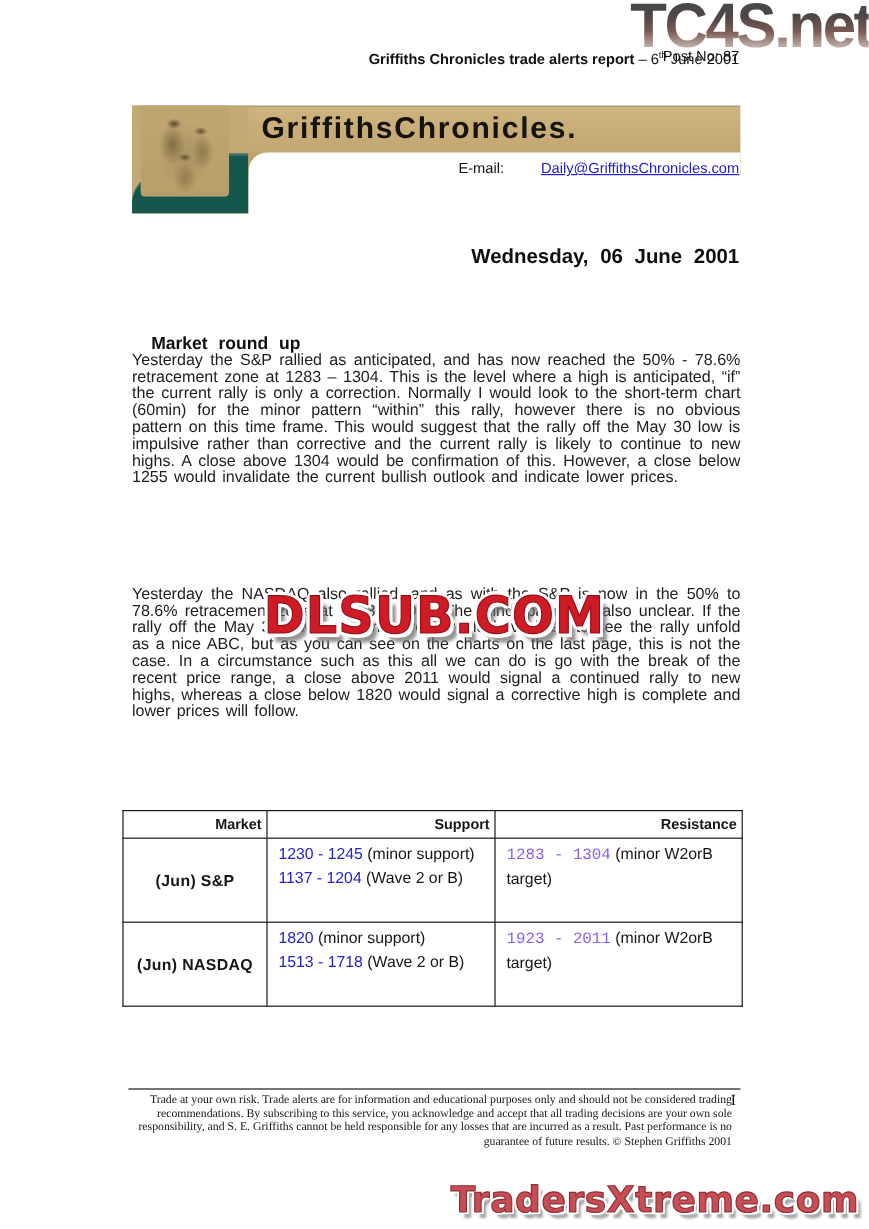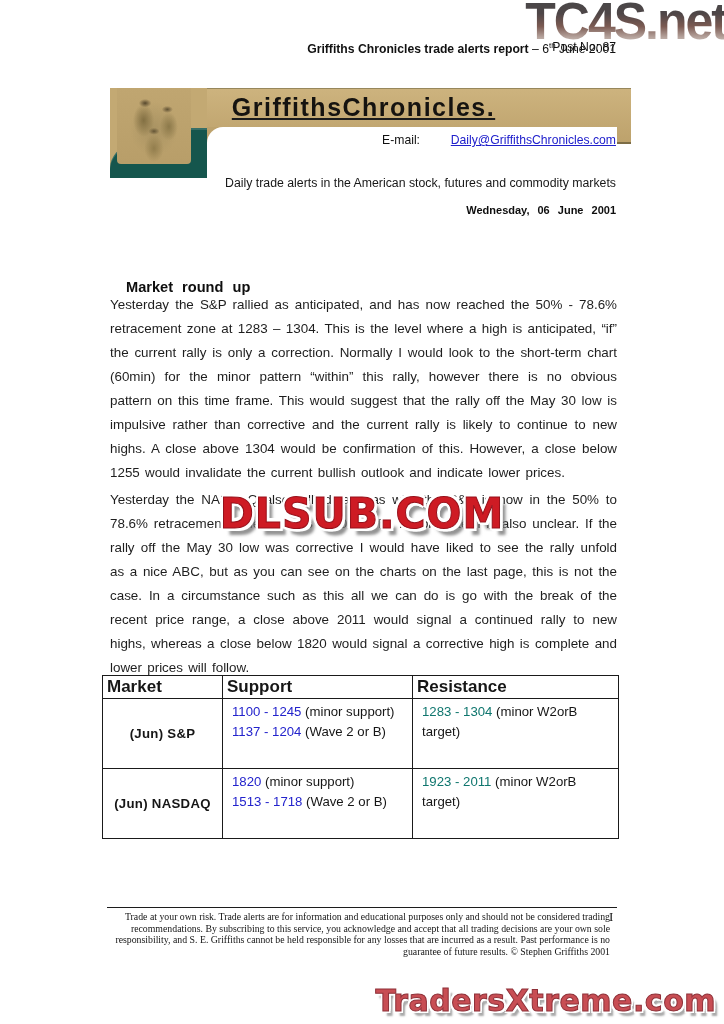--- a/index.html
+++ b/index.html
@@ -21,23 +21,23 @@
 
   
   .report-line{position:absolute;top:41px;right:108px;font-size:12.2px;color:#111;white-space:nowrap;}
   .report-line .b{font-weight:bold;}
   .report-line sup{font-size:8px;}
   .post-no{position:absolute;top:40px;right:108px;font-size:12.2px;color:#111;}
 
   
   .banner{position:absolute;left:110px;top:88px;width:507px;height:92px;}
   .band{
-    position:absolute;left:14px;top:0;width:507px;height:56px;box-sizing:border-box;
+    position:absolute;left:0;top:0;width:507px;height:56px;box-sizing:border-box;
     background:linear-gradient(#cdb37e,#bda26c);
-    border-top:1px solid #97875c;border-bottom:2px solid #7c6c45;text-decoration:underline;
+    border-top:1px solid #97875c;border-bottom:2px solid #7c6c45;
   }
   .band-title{
     display:block;text-align:center;padding-right:28px;line-height:36px;
     font-size:25px;font-weight:bold;letter-spacing:1.5px;color:#151310;
   }
   .corner-fill{position:absolute;left:97px;top:39px;width:26px;height:26px;background:#bda26c;}
   .white-notch{position:absolute;left:97px;top:39px;right:0;bottom:0;background:#ffffff;border-top-left-radius:16px;}
   .left-art{position:absolute;left:0;top:0;width:97px;height:90px;background:#c3a973;z-index:3;overflow:hidden;}
   .teal-swoosh{
     position:absolute;left:0;right:0;bottom:0;height:50px;
@@ -56,31 +56,31 @@
       radial-gradient(ellipse 30px 34px at 50% 55%, rgba(150,132,88,.5), transparent 80%),
       linear-gradient(#c0a671,#b89e69);
     filter:blur(.4px);
   }
   .contact{position:absolute;right:1px;top:45px;z-index:2;font-size:12.2px;line-height:15px;color:#111;}
   .contact-row{display:flex;justify-content:flex-end;align-items:flex-start;}
   .clabel{padding-right:10px;}
   .cvalue{display:inline-block;width:186px;text-align:right;color:#2020cc;text-decoration:underline;cursor:pointer;}
 
   .tagline{position:absolute;top:176px;right:108px;font-size:12.3px;color:#171717;white-space:nowrap;}
-  .date-line{position:absolute;top:204px;right:108px;font-size:11px;font-weight:bold;word-spacing:5px;color:#0e0e0e;white-space:nowrap;}
+  .date-line{position:absolute;top:204px;right:108px;font-size:17px;font-weight:bold;word-spacing:5px;color:#0e0e0e;white-space:nowrap;}
 
   
   .heading{
     position:absolute;left:110px;top:263px;margin:16px;
     font-size:14.6px;font-weight:bold;word-spacing:5px;color:#0e0e0e;
     text-underline-offset:3px;text-decoration-thickness:1.5px;
   }
   .para{
     position:absolute;left:110px;width:507px;margin:0;
-    font-size:13.4px;line-height:24px;text-align:justify;color:#1e1e1e;
+    font-size:13.4px;line-height:14px;text-align:justify;color:#1e1e1e;
     word-spacing:1.5px;
   }
   .p1{top:293px;}
   .p2{top:488px;}
 
   
   .dlsub{
     position:absolute;top:489px;left:50%;transform:translateX(-50%) scaleY(1.04);z-index:8;
     font-family:"DejaVu Sans",sans-serif;font-weight:bold;font-size:41px;letter-spacing:1px;
     color:#ce1b24;-webkit-text-stroke:1px #96101a;white-space:nowrap;
@@ -99,26 +99,26 @@
       4px 5px 2px rgba(130,130,130,.7);
   }
 
   
   .levels{
     position:absolute;left:102px;top:675px;width:516px;
     border-collapse:collapse;table-layout:fixed;
     font-size:13.2px;color:#161616;
   }
   .levels th,.levels td{border:1.6px solid #1a1a1a;box-sizing:border-box;}
-  .levels th{height:23px;font-size:17px;font-weight:bold;text-align:left;padding:1px 4px;}
+  .levels th{height:23px;font-size:12px;font-weight:bold;text-align:right;padding:1px 4px;}
   .levels td{height:70px;}
   .market-cell{text-align:center;font-weight:bold;vertical-align:middle;letter-spacing:.3px;}
   .values-cell{vertical-align:top;padding:3px 6px 3px 9px;line-height:20px;}
   .blue{color:#2323cc;}
-  .red{color:#0f766e;}
+  .red{color:#8b5cf6;font-family:Liberation Mono, monospace;}
 
   
   .footer-rule{position:absolute;left:107px;top:907px;width:510px;border-top:1.6px solid #1c1c1c;}
   .disclaimer{
     position:absolute;left:110px;top:911px;width:500px;margin:0;
     font-family:"Liberation Serif",serif;font-size:9.8px;line-height:11.6px;
     text-align:right;color:#141414;
   }
   .page-num{position:absolute;left:609px;top:909px;font-family:"Liberation Serif",serif;font-size:13px;color:#111;}
 </style>
@@ -145,21 +145,20 @@
       <div class="traders-photo"></div>
     </div>
     <div class="contact">
       <div class="contact-row">
         <span class="clabel">E-mail:</span>
         <a class="cvalue">Daily@GriffithsChronicles.com</a>
       </div>
     </div>
   </div>
 
-  <div class="tagline">Daily trade alerts in the American stock, futures and commodity markets</div>
   <div class="date-line">Wednesday, 06 June 2001</div>
 
   <h2 class="heading">Market round up</h2>
 
   <p class="para p1">Yesterday the S&amp;P rallied as anticipated, and has now reached the 50% - 78.6% retracement zone at 1283 – 1304. This is the level where a high is anticipated, “if” the current rally is only a correction. Normally I would look to the short-term chart (60min) for the minor pattern “within” this rally, however there is no obvious pattern on this time frame. This would suggest that the rally off the May 30 low is impulsive rather than corrective and the current rally is likely to continue to new highs. A close above 1304 would be confirmation of this. However, a close below 1255 would invalidate the current bullish outlook and indicate lower prices.</p>
 
   <p class="para p2">Yesterday the NASDAQ also rallied, and as with the S&amp;P is now in the 50% to 78.6% retracement zone at 1923 – 2011.  The minor pattern is also unclear.  If the rally off the May 30 low was corrective I would have liked to see the rally unfold as a nice ABC, but as you can see on the charts on the last page, this is not the case.  In a circumstance such as this all we can do is go with the break of the recent price range, a close above 2011 would signal a continued rally to new highs, whereas a close below 1820 would signal a corrective high is complete and lower prices will follow.</p>
   <div class="dlsub">DLSUB.COM</div>
 
   <table class="levels">
@@ -172,21 +171,21 @@
       <tr>
         <th>Market</th>
         <th>Support</th>
         <th>Resistance</th>
       </tr>
     </thead>
     <tbody>
       <tr>
         <td class="market-cell">(Jun) S&amp;P</td>
         <td class="values-cell">
-          <div><span class="blue">1100 - 1245</span><span> (minor support)</span></div>
+          <div><span class="blue">1230 - 1245</span><span> (minor support)</span></div>
           <div><span class="blue">1137 - 1204</span><span> (Wave 2 or B)</span></div>
         </td>
         <td class="values-cell">
           <div><span class="red">1283 - 1304</span><span>  (minor W2orB target)</span></div>
         </td>
       </tr>
       <tr>
         <td class="market-cell">(Jun) NASDAQ</td>
         <td class="values-cell">
           <div><span class="blue">1820</span><span> (minor support)</span></div>

